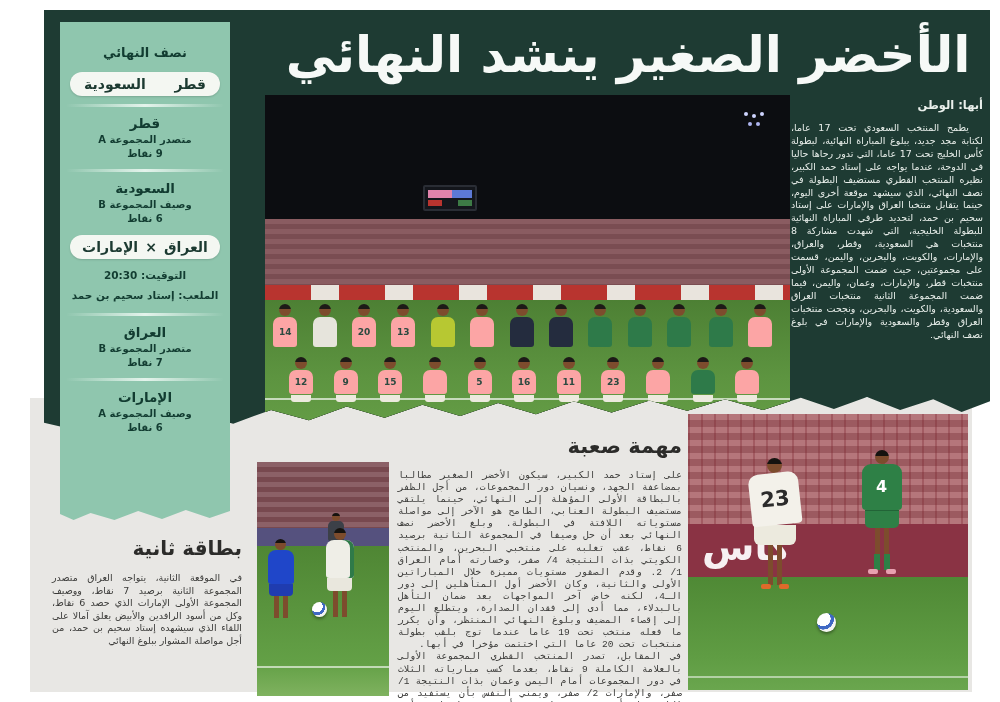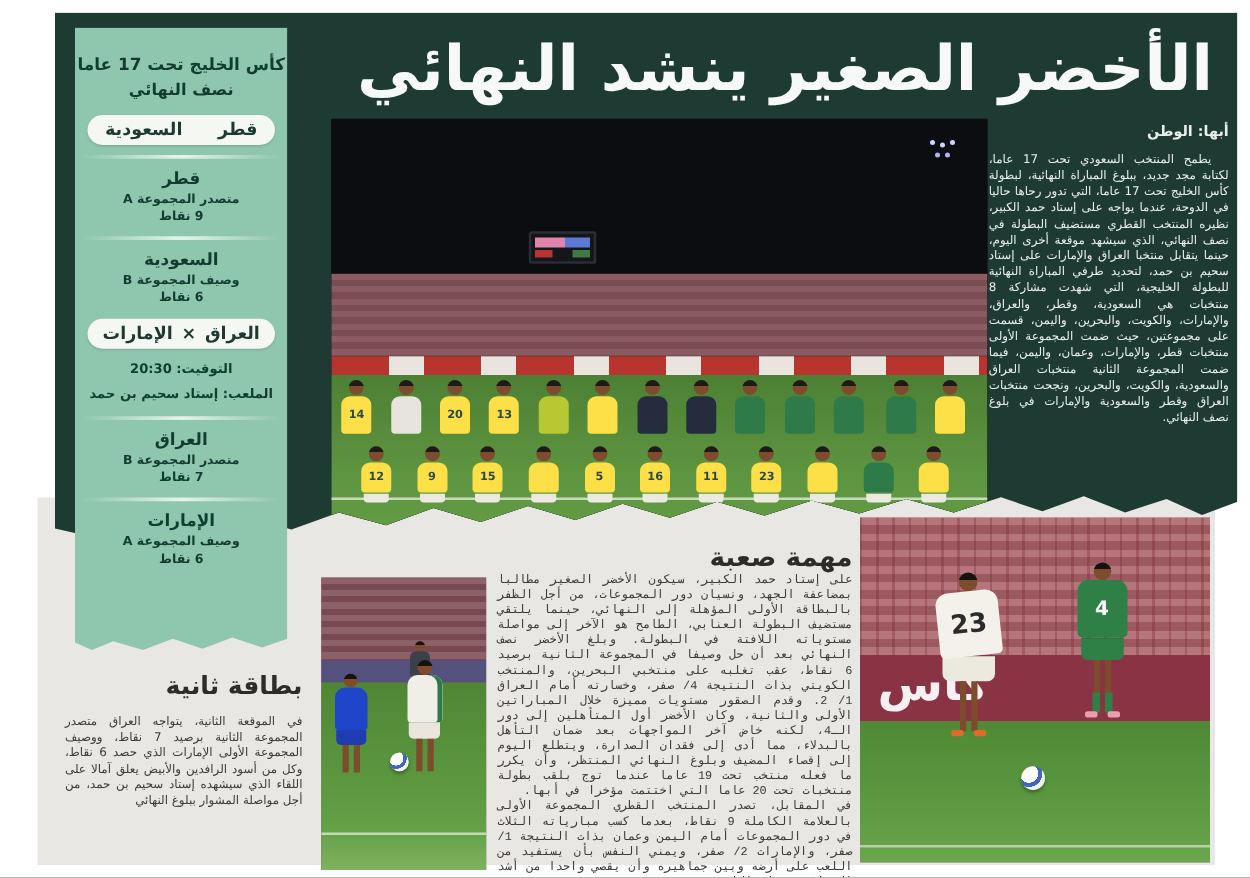--- a/index.html
+++ b/index.html
@@ -41,21 +41,21 @@
   .mp-board-screen i { position:absolute; left:3px; top:3px; right:3px; height:8px; background:linear-gradient(90deg,#e183ac 0 55%,#5d79d6 55%); }
   .mp-board-screen b { position:absolute; left:3px; bottom:3px; width:14px; height:6px; background:#b8342f; }
   .mp-board-screen s { position:absolute; right:3px; bottom:3px; width:14px; height:6px; background:#3d7a46; text-decoration:none; }
   
   .pl { position:absolute; width:30px; display:flex; flex-direction:column; align-items:center; }
   .pl.back { bottom:27%; } .pl.front { bottom:11%; }
   .pl .head { width:12px; height:12px; border-radius:50%; background:linear-gradient(180deg,#1d1a17 0 38%,#7d4c2d 38%); margin-bottom:1px; }
   .pl .torso { width:24px; border-radius:7px 7px 3px 3px; display:flex; align-items:center; justify-content:center; font-weight:700; font-size:9px; }
   .pl.back .torso { height:30px; } .pl.front .torso { height:24px; }
   .pl .shorts { width:20px; height:7px; background:#eceade; border-radius:0 0 3px 3px; margin-top:1px; }
-  .k-white .torso { background:#fde047; color:#2c4a40; }
+  .k-white .torso { background:#fca5a5; color:#2c4a40; }
   .k-tee .torso { background:#e6e4dc; color:#333; }
   .k-navy .torso { background:#242c3e; color:#e8e8e8; }
   .k-green .torso { background:#2e7a49; color:#fff; }
   .k-keeper .torso { background:#b7c832; color:#24251c; }
   
   .sidebar {
     position:absolute; left:60px; top:22px; width:170px; height:498px; background:#8fc6ae;
     clip-path:polygon(0 0,100% 0,100% 98.2%,88% 99.6%,74% 98%,60% 99.8%,46% 98.2%,32% 100%,18% 98.6%,8% 100%,0 98.8%);
     direction:rtl; color:#123c31; text-align:center; padding-top:20px;
   }
@@ -69,21 +69,21 @@
   .sb-divider { height:3px; margin:8px 6px; border-radius:2px;
     background:linear-gradient(90deg,rgba(255,255,255,0),rgba(233,246,239,.95),rgba(255,255,255,0)); }
   .sb-team-name { font-size:13.5px; font-weight:800; line-height:17px; }
   .sb-team-status { font-size:10px; font-weight:700; line-height:15px; }
   .sb-team-points { font-size:10px; font-weight:700; line-height:14px; }
   
   .card2 { position:absolute; left:52px; top:536px; width:190px; direction:rtl; color:#2c2c2a; }
   .card2 h2 { font-size:20px; font-weight:800; margin-bottom:12px; text-align:right; }
   .card2 p { font-size:9.5px; line-height:12.6px; text-align:justify; color:#3b3b39; }
   .mission { position:absolute; left:398px; top:434px; width:284px; direction:rtl; color:#2c2c2a; }
-  .mission h2 { font-size:21px; font-weight:800; text-align:right; }
+  .mission h2 { font-size:21px; font-weight:800; margin-bottom:12px; text-align:right; }
   .mission p { font-size:9.5px; line-height:12.1px; text-align:justify; white-space:pre-line; color:#3b3b39;font-family:Liberation Mono, monospace; }
   
   .photo-mid { position:absolute; left:257px; top:462px; width:132px; height:234px; overflow:hidden; background:#7d565c; }
   .pm-stand { position:absolute; left:0; right:0; top:0; height:28%;
     background:repeating-linear-gradient(180deg,#8c6167 0 5px,#78494f 5px 10px); }
   .pm-board { position:absolute; left:0; right:0; top:28%; height:8%; background:#55517e; }
   .pm-pitch { position:absolute; left:0; right:0; top:36%; bottom:0; background:linear-gradient(180deg,#4f8634 0%,#63a046 78%,#7fb25f 100%); }
   .pm-line { position:absolute; left:0; right:0; top:80%; height:2px; background:rgba(255,255,255,.6); }
   .fig { position:absolute; display:flex; flex-direction:column; align-items:center; }
   .fig .head { border-radius:50%; background:linear-gradient(180deg,#16130f 0 40%,#7d4c2d 40%); }
@@ -244,21 +244,20 @@
         </div>
     </div>
 
     <div class="lead-col">
       <div class="byline">أبها: الوطن</div>
       <p class="lead-body">يطمح المنتخب السعودي تحت 17 عاما، لكتابة مجد جديد، ببلوغ المباراة النهائية، لبطولة كأس الخليج تحت 17 عاما، التي تدور رحاها حاليا في الدوحة، عندما يواجه على إستاد حمد الكبير، نظيره المنتخب القطري مستضيف البطولة في نصف النهائي، الذي سيشهد موقعة أخرى اليوم، حينما يتقابل منتخبا العراق والإمارات على إستاد سحيم بن حمد، لتحديد طرفي المباراة النهائية للبطولة الخليجية، التي شهدت مشاركة 8 منتخبات هي السعودية، وقطر، والعراق، والإمارات، والكويت، والبحرين، واليمن، قسمت على مجموعتين، حيث ضمت المجموعة الأولى منتخبات قطر، والإمارات، وعمان، واليمن، فيما ضمت المجموعة الثانية منتخبات العراق والسعودية، والكويت، والبحرين، ونجحت منتخبات العراق وقطر والسعودية والإمارات في بلوغ نصف النهائي.</p>
     </div>
   </div>
 
   <div class="sidebar">
-    <div class="sb-title1">كأس الخليج تحت 17 عاما</div>
     <div class="sb-title2">نصف النهائي</div>
 
     <div class="pill spread">
       <span>قطر</span>
       <span>السعودية</span>
     </div>
 
     <div class="sb-divider"></div>
 
     <div class="sb-team-name">قطر</div>

